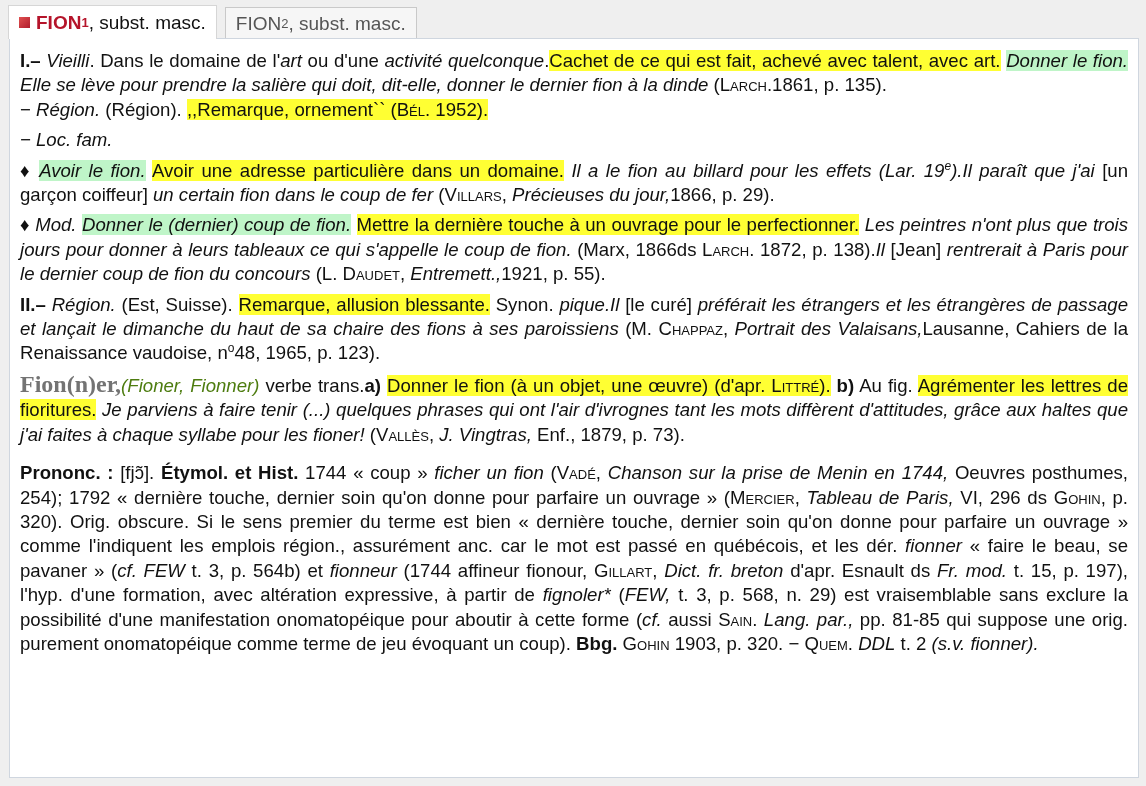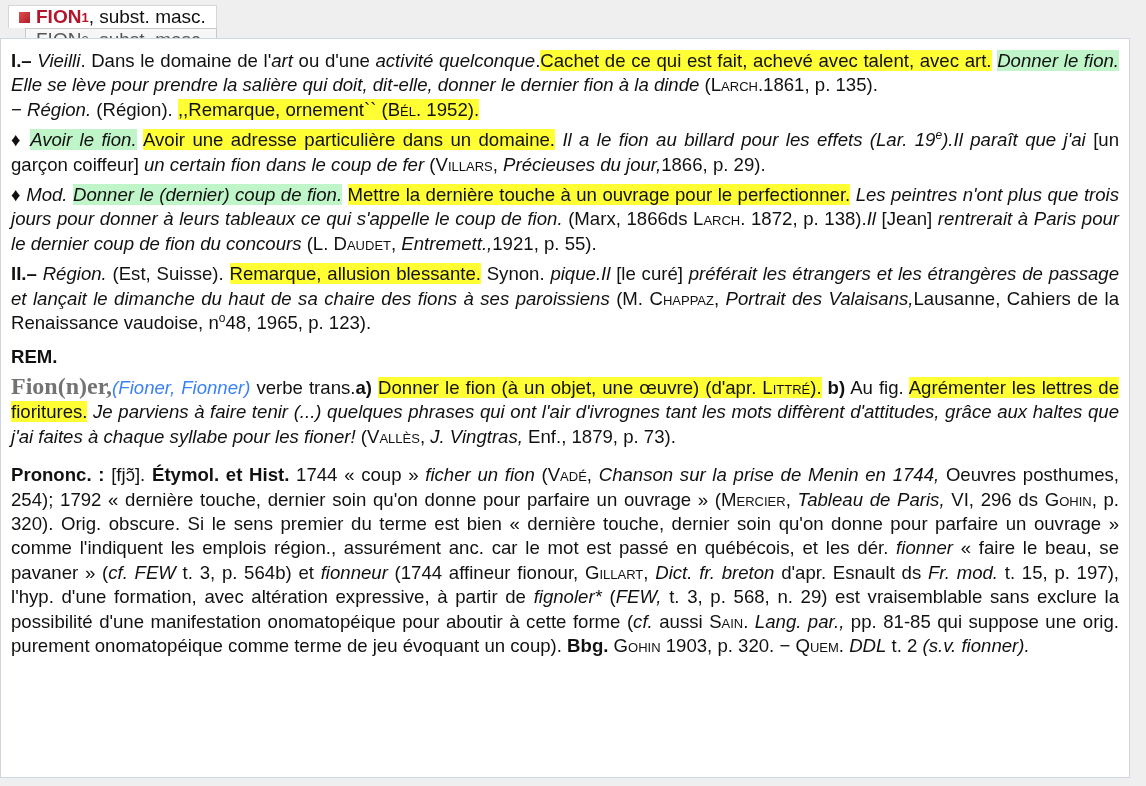--- a/index.html
+++ b/index.html
@@ -4,47 +4,47 @@
 <style>
   html, body { margin:0; padding:0; }
   body {
     width:1146px; height:786px; overflow:hidden;
     background:#efefef;
     font-family:"Liberation Sans", sans-serif;
     color:#111;
   }
   .tabs {
     position:absolute; left:8px; top:5px; height:34px;
-    display:flex; align-items:flex-end;flex-direction:column;
+    display:flex; align-items:flex-end;
   }
   .tab {
     height:32px; box-sizing:border-box;
     border:1px solid #c9c9c9; border-bottom:none;
     padding:0 10px; display:flex; align-items:center;
     font-size:19px; background:#f6f6f6; color:#555;
     margin-right:8px; cursor:pointer;
   }
   .tab.active { background:#fff; height:34px; color:#111; position:relative; z-index:2; border-color:#d6d6d6; }
   .tab .sq { width:11px; height:11px; background:linear-gradient(135deg,#e05050,#b01c2c); margin-right:6px; display:inline-block; }
   .tab .hw { font-weight:bold; color:#b5142a; }
   .tab sup { font-size:13px; }
   .tab .hw2 { color:#555; }
   .panel {
-    position:absolute; left:0; top:38px; width:1130px; height:740px;
+    position:absolute; left:9px; top:38px; width:1130px; height:740px;
     background:#fff; border:1px solid #cfd6df; box-sizing:border-box;
     padding:10px 10px 0 10px;
     font-size:18.6px; line-height:24.4px; text-align:justify;
   }
   p { margin:0 0 6px 0; }
   .roman { font-weight:bold; }
   .sc { font-variant:small-caps; }
   .y { background:#ffff33; }
   .g { background:#bff5c8; }
   .red { color:#737373; font-weight:bold; font-size:24px;font-family:Liberation Serif, serif; }
-  .redi { color:#3b82f6; font-style:italic; }
+  .redi { color:#4d7c0f; font-style:italic; }
   .rem { font-weight:bold; margin-top:10px; margin-bottom:4px; }
   sup.e { font-size:12px; line-height:0; }
 </style>
 </head>
 <body>
 
 <div class="tabs">
   <div class="tab active">
     <span class="sq"></span>
     <span class="hw">FION</span>
@@ -60,34 +60,34 @@
 
 <div class="panel">
 
   <p>
     <span class="roman">I.– </span><i>Vieilli</i><span>. Dans le domaine de l'</span><i>art</i><span> ou d'une </span><i>activité quelconque</i><span>.</span><span class="y">Cachet de ce qui est fait, achevé avec talent, avec art.</span>
     <i class="g">Donner le fion.</i><i> Elle se lève pour prendre la salière qui doit, dit-elle, donner le dernier fion à la dinde</i><span> (</span><span class="sc">Larch.</span><span>1861, p. 135).</span>
     <br>
     <span>− </span><i>Région.</i><span> (Région). </span><span class="y"><span>,,Remarque, ornement`` (</span><span class="sc">Bél.</span><span> 1952).</span></span>
   </p>
 
+  <p><i>− Loc. fam.</i></p>
 
   <p>
     <span>♦ </span><i class="g">Avoir le fion.</i> <span class="y">Avoir une adresse particulière dans un domaine.</span><i> Il a le fion au billard pour les effets (Lar. 19</i><i><sup class="e">e</sup></i><i>).</i><i>Il paraît que j'ai </i><span>[un garçon coiffeur]</span><i> un certain fion dans le coup de fer</i><span> (</span><span class="sc">Villars</span><span>, </span><i>Précieuses du jour,</i><span>1866, p. 29).</span>
   </p>
 
   <p>
     <span>♦ </span><i>Mod.</i> <i class="g">Donner le (dernier) coup de fion.</i> <span class="y">Mettre la dernière touche à un ouvrage pour le perfectionner.</span><i> Les peintres n'ont plus que trois jours pour donner à leurs tableaux ce qui s'appelle le coup de fion.</i><span> (Marx, 1866ds </span><span class="sc">Larch.</span><span> 1872, p. 138).</span><i>Il </i><span>[Jean]</span><i> rentrerait à Paris pour le dernier coup de fion du concours</i><span> (L. </span><span class="sc">Daudet</span><span>, </span><i>Entremett.,</i><span>1921, p. 55).</span>
   </p>
 
   <p>
     <span class="roman">II.– </span><i>Région.</i><span> (Est, Suisse). </span><span class="y">Remarque, allusion blessante.</span><span> Synon. </span><i>pique.</i><i>Il </i><span>[le curé]</span><i> préférait les étrangers et les étrangères de passage et lançait le dimanche du haut de sa chaire des fions à ses paroissiens</i><span> (M. </span><span class="sc">Chappaz</span><span>, </span><i>Portrait des Valaisans,</i><span>Lausanne, Cahiers de la Renaissance vaudoise, n</span><sup class="e">o</sup><span>48, 1965, p. 123).</span>
   </p>
 
-  <p class="rem">REM.</p>
   <p>
     <span class="red">Fion(n)er,</span><span class="redi">(Fioner, Fionner)</span><span> verbe trans.</span><b>a)</b> <span class="y"><span>Donner le fion (à un objet, une œuvre) (d'apr. </span><span class="sc">Littré</span><span>).</span></span> <b>b)</b><span> Au fig. </span><span class="y">Agrémenter les lettres de fioritures.</span><i> Je parviens à faire tenir (...) quelques phrases qui ont l'air d'ivrognes tant les mots diffèrent d'attitudes, grâce aux haltes que j'ai faites à chaque syllabe pour les fioner!</i><span> (</span><span class="sc">Vallès</span><span>, </span><i>J. Vingtras,</i><span> Enf., 1879, p. 73).</span>
   </p>
 
   <p style="margin-top:14px">
     <b>Prononc. :</b><span> [fjɔ̃]. </span><b>Étymol. et Hist.</b><span> 1744 « coup » </span><i>ficher un fion</i><span> (</span><span class="sc">Vadé</span><span>, </span><i>Chanson sur la prise de Menin en 1744,</i><span> Oeuvres posthumes, 254); 1792 « dernière touche, dernier soin qu'on donne pour parfaire un ouvrage » (</span><span class="sc">Mercier</span><span>, </span><i>Tableau de Paris,</i><span> VI, 296 ds </span><span class="sc">Gohin</span><span>, p. 320). Orig. obscure. Si le sens premier du terme est bien « dernière touche, dernier soin qu'on donne pour parfaire un ouvrage » comme l'indiquent les emplois région., assurément anc. car le mot est passé en québécois, et les dér. </span><i>fionner</i><span> « faire le beau, se pavaner » (</span><i>cf. FEW</i><span> t. 3, p. 564b) et </span><i>fionneur</i><span> (1744 affineur fionour, </span><span class="sc">Gillart</span><span>, </span><i>Dict. fr. breton</i><span> d'apr. Esnault ds </span><i>Fr. mod.</i><span> t. 15, p. 197), l'hyp. d'une formation, avec altération expressive, à partir de </span><i>fignoler*</i><span> (</span><i>FEW,</i><span> t. 3, p. 568, n. 29) est vraisemblable sans exclure la possibilité d'une manifestation onomatopéique pour aboutir à cette forme (</span><i>cf.</i><span> aussi </span><span class="sc">Sain.</span><span> </span><i>Lang. par.,</i><span> pp. 81-85 qui suppose une orig. purement onomatopéique comme terme de jeu évoquant un coup). </span><b>Bbg.</b><span> </span><span class="sc">Gohin</span><span> 1903, p. 320. − </span><span class="sc">Quem.</span><span> </span><i>DDL</i><span> t. 2 </span><i>(s.v. fionner).</i>
   </p>
 </div>
 
 </body></html>

